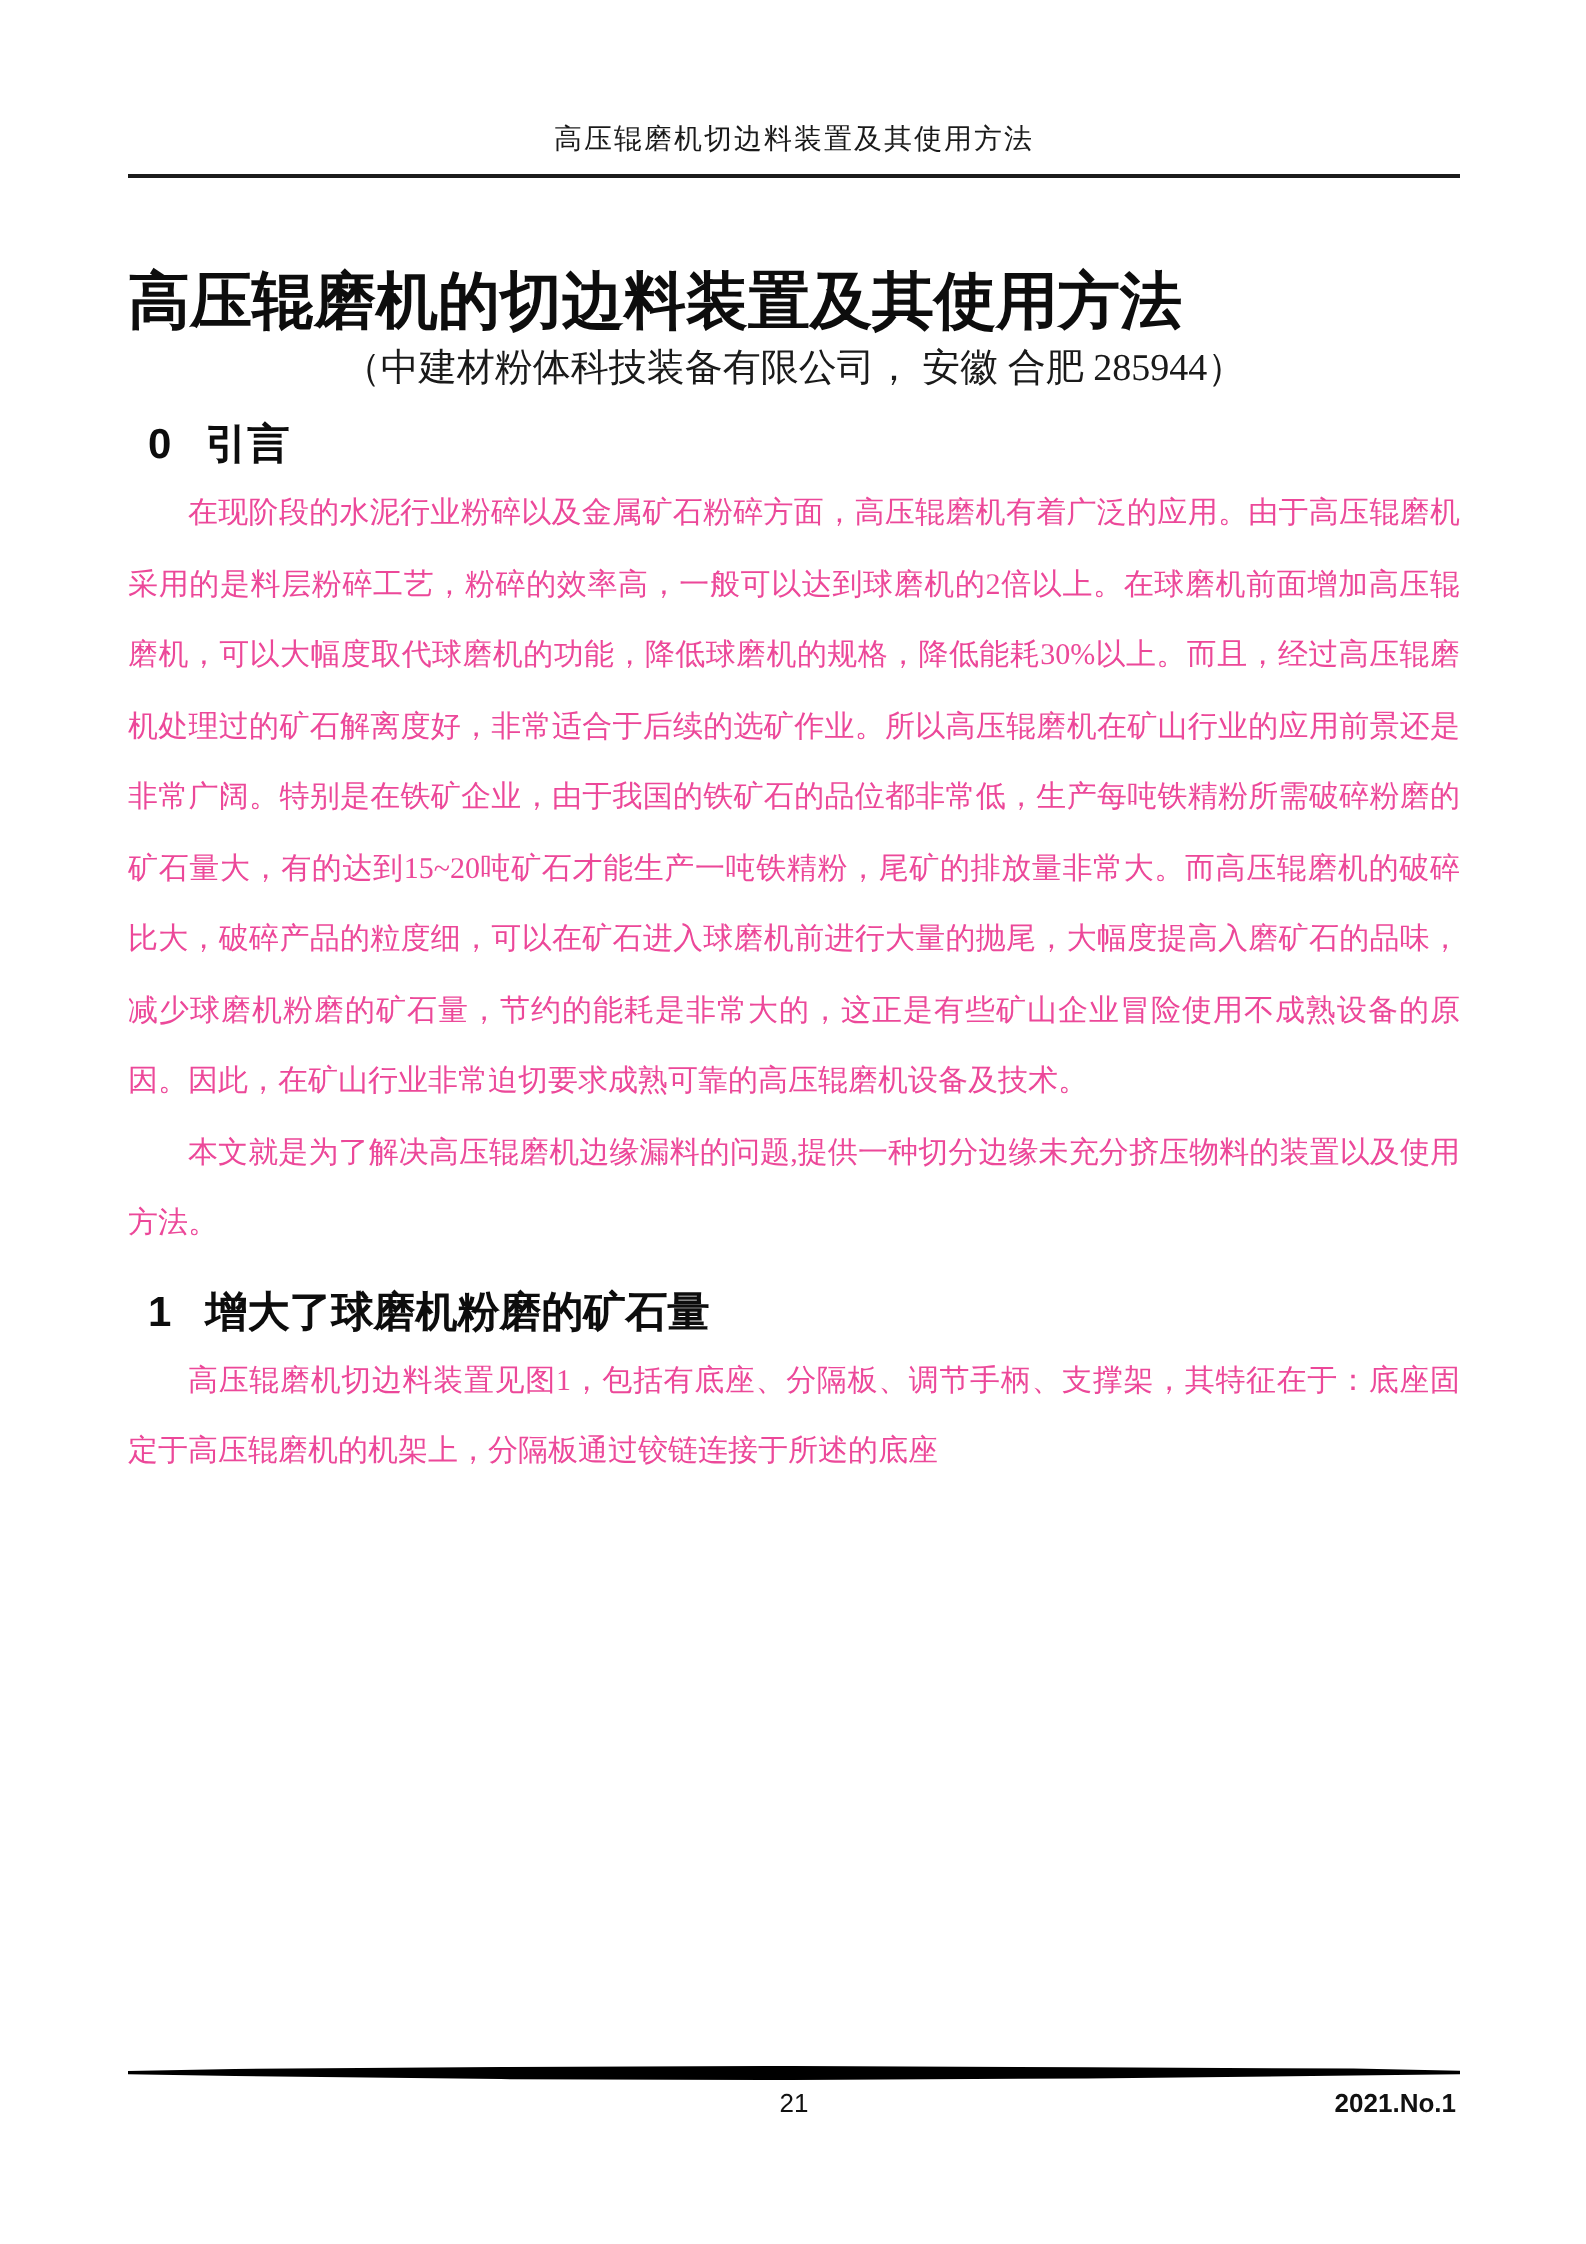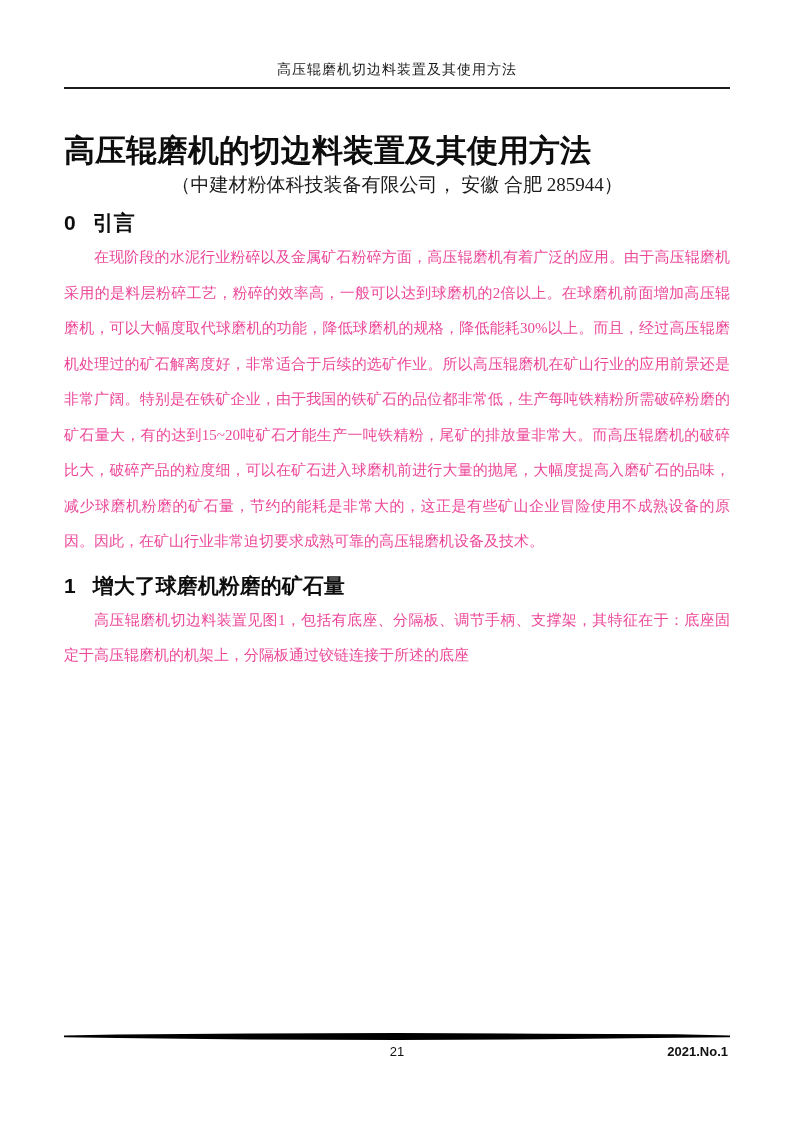--- a/index.html
+++ b/index.html
@@ -49,21 +49,21 @@
     color: #1a1a1a;
   }
   .affiliation {
     margin-top: 4px;
     text-align: center;
     font-size: 19px;
     line-height: 24px;
     color: #1a1a1a;
   }
   .section-heading {
-    margin: 13px 0 4px 0;
+    margin: 13px 0 4px 10px;
     font-family: "Liberation Sans", "DejaVu Sans", sans-serif;
     font-weight: 700;
     font-size: 21px;
     line-height: 26px;
     color: #0d0d0d;
   }
   .section-heading .sec-num {
     display: inline-block;
     margin-right: 17px;
   }
@@ -122,20 +122,21 @@
   <h1 class="article-title">高压辊磨机的切边料装置及其使用方法</h1>
 
 
   <div class="affiliation">（中建材粉体科技装备有限公司，  安徽 合肥 285944）</div>
 
   <h2 class="section-heading">
     <span class="sec-num">0</span><span>引言</span>
   </h2>
 
   <p class="body-paragraph">在现阶段的水泥行业粉碎以及金属矿石粉碎方面，高压辊磨机有着广泛的应用。由于高压辊磨机采用的是料层粉碎工艺，粉碎的效率高，一般可以达到球磨机的2倍以上。在球磨机前面增加高压辊磨机，可以大幅度取代球磨机的功能，降低球磨机的规格，降低能耗30%以上。而且，经过高压辊磨机处理过的矿石解离度好，非常适合于后续的选矿作业。所以高压辊磨机在矿山行业的应用前景还是非常广阔。特别是在铁矿企业，由于我国的铁矿石的品位都非常低，生产每吨铁精粉所需破碎粉磨的矿石量大，有的达到15~20吨矿石才能生产一吨铁精粉，尾矿的排放量非常大。而高压辊磨机的破碎比大，破碎产品的粒度细，可以在矿石进入球磨机前进行大量的抛尾，大幅度提高入磨矿石的品味，减少球磨机粉磨的矿石量，节约的能耗是非常大的，这正是有些矿山企业冒险使用不成熟设备的原因。因此，在矿山行业非常迫切要求成熟可靠的高压辊磨机设备及技术。</p>
+  <p class="body-paragraph">本文就是为了解决高压辊磨机边缘漏料的问题,提供一种切分边缘未充分挤压物料的装置以及使用方法。</p>
 
   <h2 class="section-heading">
     <span class="sec-num">1</span><span>增大了球磨机粉磨的矿石量</span>
   </h2>
 
   <p class="body-paragraph">高压辊磨机切边料装置见图1，包括有底座、分隔板、调节手柄、支撑架，其特征在于：底座固定于高压辊磨机的机架上，分隔板通过铰链连接于所述的底座</p>
 
   <div class="footer">
     <div class="footer-rule"></div>
     <div class="footer-text-row">

